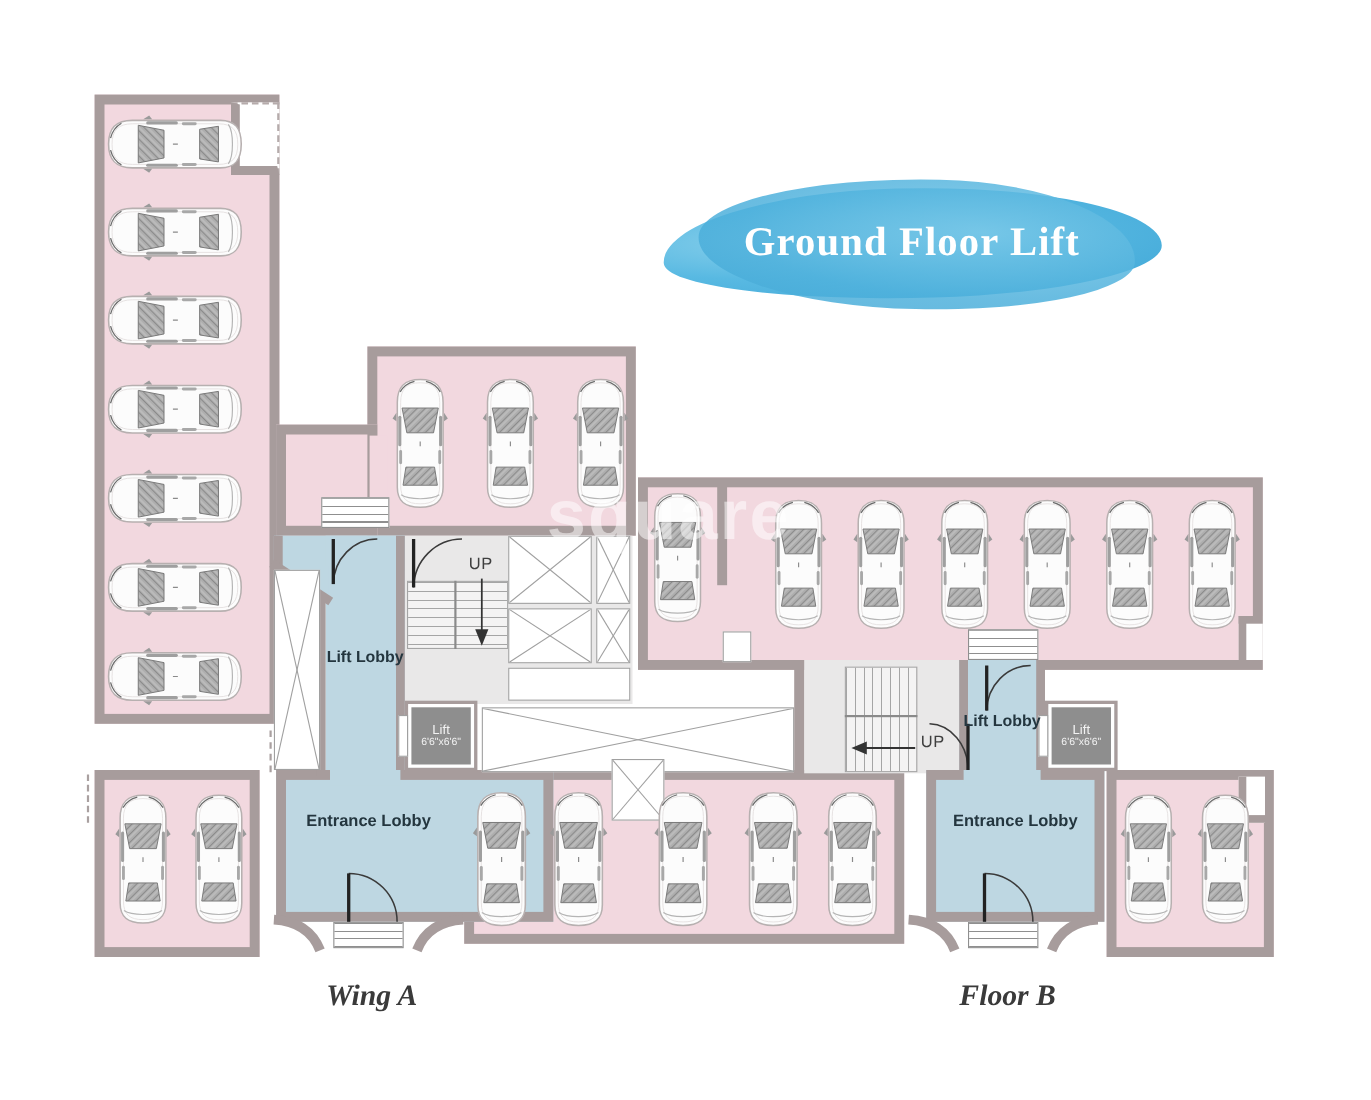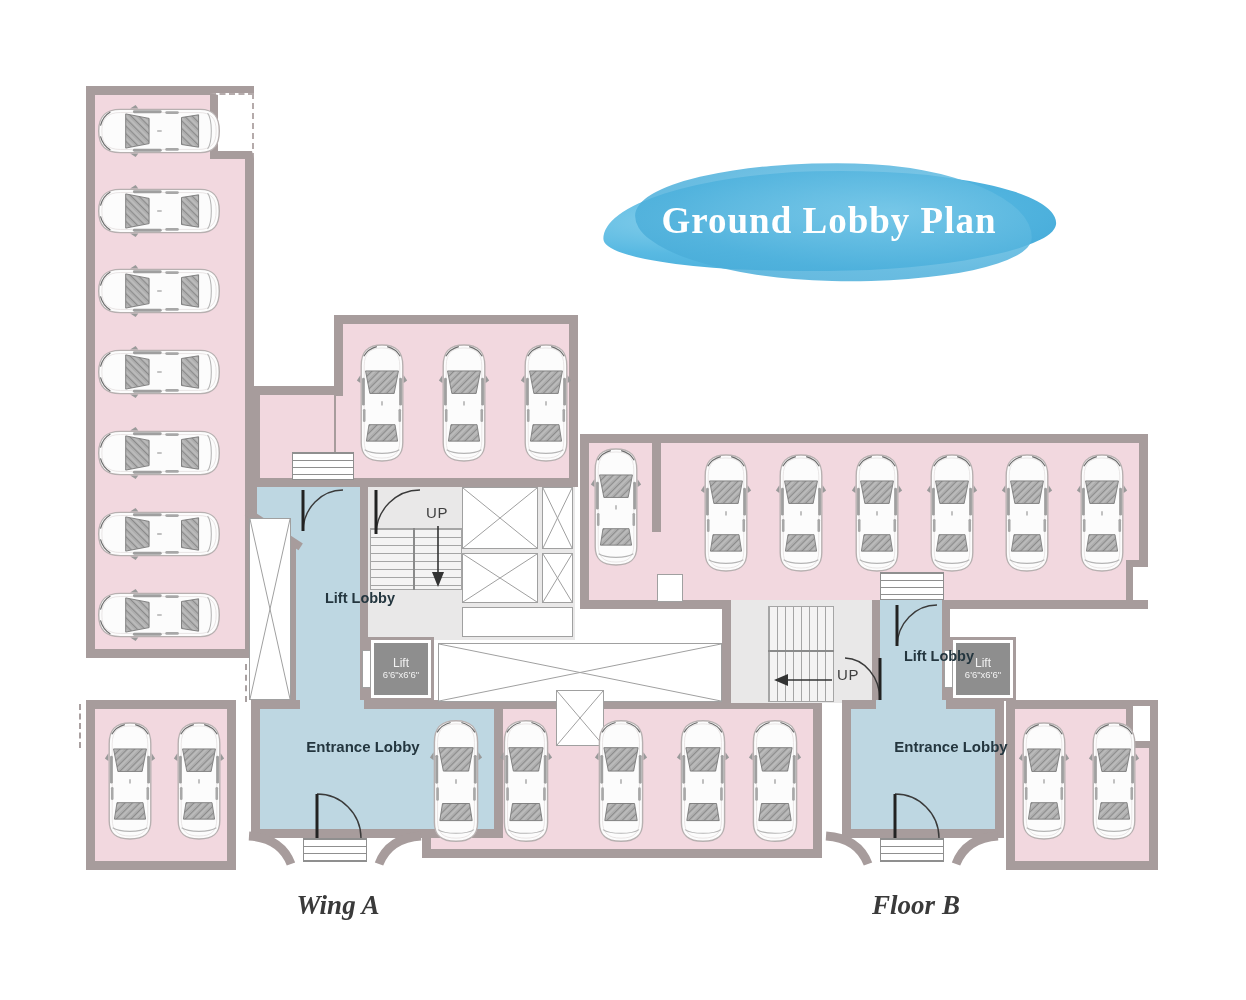--- a/index.html
+++ b/index.html
@@ -19,21 +19,21 @@
          background-image:repeating-linear-gradient(to bottom,#8f8f8f 0 1px,transparent 1px 7px);z-index:3;}
   .treads-h{background-color:#f4f3f3;border:1px solid #a5a5a5;
          background-image:repeating-linear-gradient(to bottom,#a5a5a5 0 1px,transparent 1px 8px);}
   .treads-v{background-color:#f4f3f3;border:1px solid #a5a5a5;
          background-image:repeating-linear-gradient(to right,#a5a5a5 0 1px,transparent 1px 8px);}
   .liftbox{background:var(--lift);border:3px solid #fff;box-shadow:0 0 0 3px var(--wall);
          color:#f2f2f2;display:flex;flex-direction:column;align-items:center;justify-content:center;
          text-align:center;line-height:1.1;z-index:3;}
   .lift-name{font-size:12px;}
   .lift-size{font-size:9.5px;}
-  .roomlabel{color:var(--ink);font-weight:bold;font-size:14.5px;text-align:center;line-height:1.2;z-index:5;margin-left:28px;}
+  .roomlabel{color:var(--ink);font-weight:bold;font-size:14.5px;text-align:center;line-height:1.2;z-index:5;}
   .uplabel{color:#3f3f3f;font-size:15px;text-align:center;letter-spacing:.5px;z-index:5;}
   .winglabel{color:var(--wing);font-family:"Liberation Serif",serif;font-weight:bold;
          font-size:27px;text-align:center;z-index:5;font-style:italic;}
   .car{position:absolute;z-index:4;}
   .door{z-index:5;}
   .watermark{z-index:6;color:rgba(255,255,255,.52);font-weight:800;font-size:64px;
          line-height:.95;letter-spacing:2px;pointer-events:none;}
   .blob{position:absolute;border-radius:47% 53% 46% 54% / 62% 58% 42% 38%;}
   .blob1{inset:10% 1% 12% 1%;background:radial-gradient(ellipse at 28% 45%, #8ed2ec 0%, #58b9e2 45%, #3fa6d6 100%);
          transform:rotate(-1.5deg);}
@@ -81,21 +81,21 @@
               border-top:2px dashed #b5abab;border-right:2px dashed #b5abab;"></div>
 
   <div class="abs room-pink" style="left:334px;top:315px;width:244px;height:172px;"></div>
   <div class="abs room-pink" style="left:251px;top:386px;width:92px;height:101px;"></div>
   <div class="abs" style="left:336px;top:396px;width:16px;height:82px;background:var(--pink);z-index:3;"></div>
   <div class="abs steps" style="left:292px;top:452px;width:62px;height:28px;"></div>
 
   <div class="abs" style="left:598px;top:158px;width:462px;height:128px;z-index:2;">
     <div class="blob blob1"></div>
     <div class="blob blob2"></div>
-    <div class="title-text">Ground Lobby Plan</div>
+    <div class="title-text">Ground Floor Lift</div>
   </div>
 
   <div class="abs room-pink" style="left:580px;top:434px;width:568px;height:175px;"></div>
   <div class="abs wallpiece" style="left:652px;top:440px;width:9px;height:92px;z-index:2;"></div>
   <div class="abs" style="left:1126px;top:560px;width:22px;height:40px;background:#fff;z-index:2;
               border-left:7px solid var(--wall);border-top:7px solid var(--wall);"></div>
   <div class="abs whitebox" style="left:657px;top:574px;width:26px;height:28px;"></div>
 
   <div class="abs" style="left:368px;top:487px;width:207px;height:153px;background:var(--stair);z-index:1;"></div>
   <div class="abs treads-h" style="left:370px;top:528px;width:92px;height:62px;z-index:2;"></div>
@@ -236,20 +236,21 @@
   <div class="abs room-pink" style="left:86px;top:700px;width:150px;height:170px;"></div>
   <div class="abs" style="left:79px;top:704px;width:3px;height:44px;border-left:2px dashed #a9a0a0;z-index:2;"></div>
 
   <div class="abs room-pink" style="left:422px;top:700px;width:400px;height:158px;"></div>
 
   <div class="abs room-pink" style="left:1006px;top:700px;width:152px;height:170px;"></div>
   <div class="abs" style="left:1126px;top:706px;width:24px;height:42px;background:#fff;z-index:2;
               border-left:7px solid var(--wall);border-bottom:7px solid var(--wall);"></div>
 
   <div class="abs watermark" style="left:497px;top:438px;">
+    <div>square</div>
   </div>
 
   <div class="abs winglabel" style="left:258px;top:890px;width:160px;">Wing A</div>
   <div class="abs winglabel" style="left:836px;top:890px;width:160px;">Floor B</div>
 
 <div class="car" style="left: 92px; top: 104px; width: 134px; height: 54px;">
       <svg viewBox="0 0 60 140" style="position:absolute;width:54px;height:134px;left:40px;top:-40px;transform:rotate(-90deg);">
         <use href="#car-top"></use>
       </svg>
     </div>

